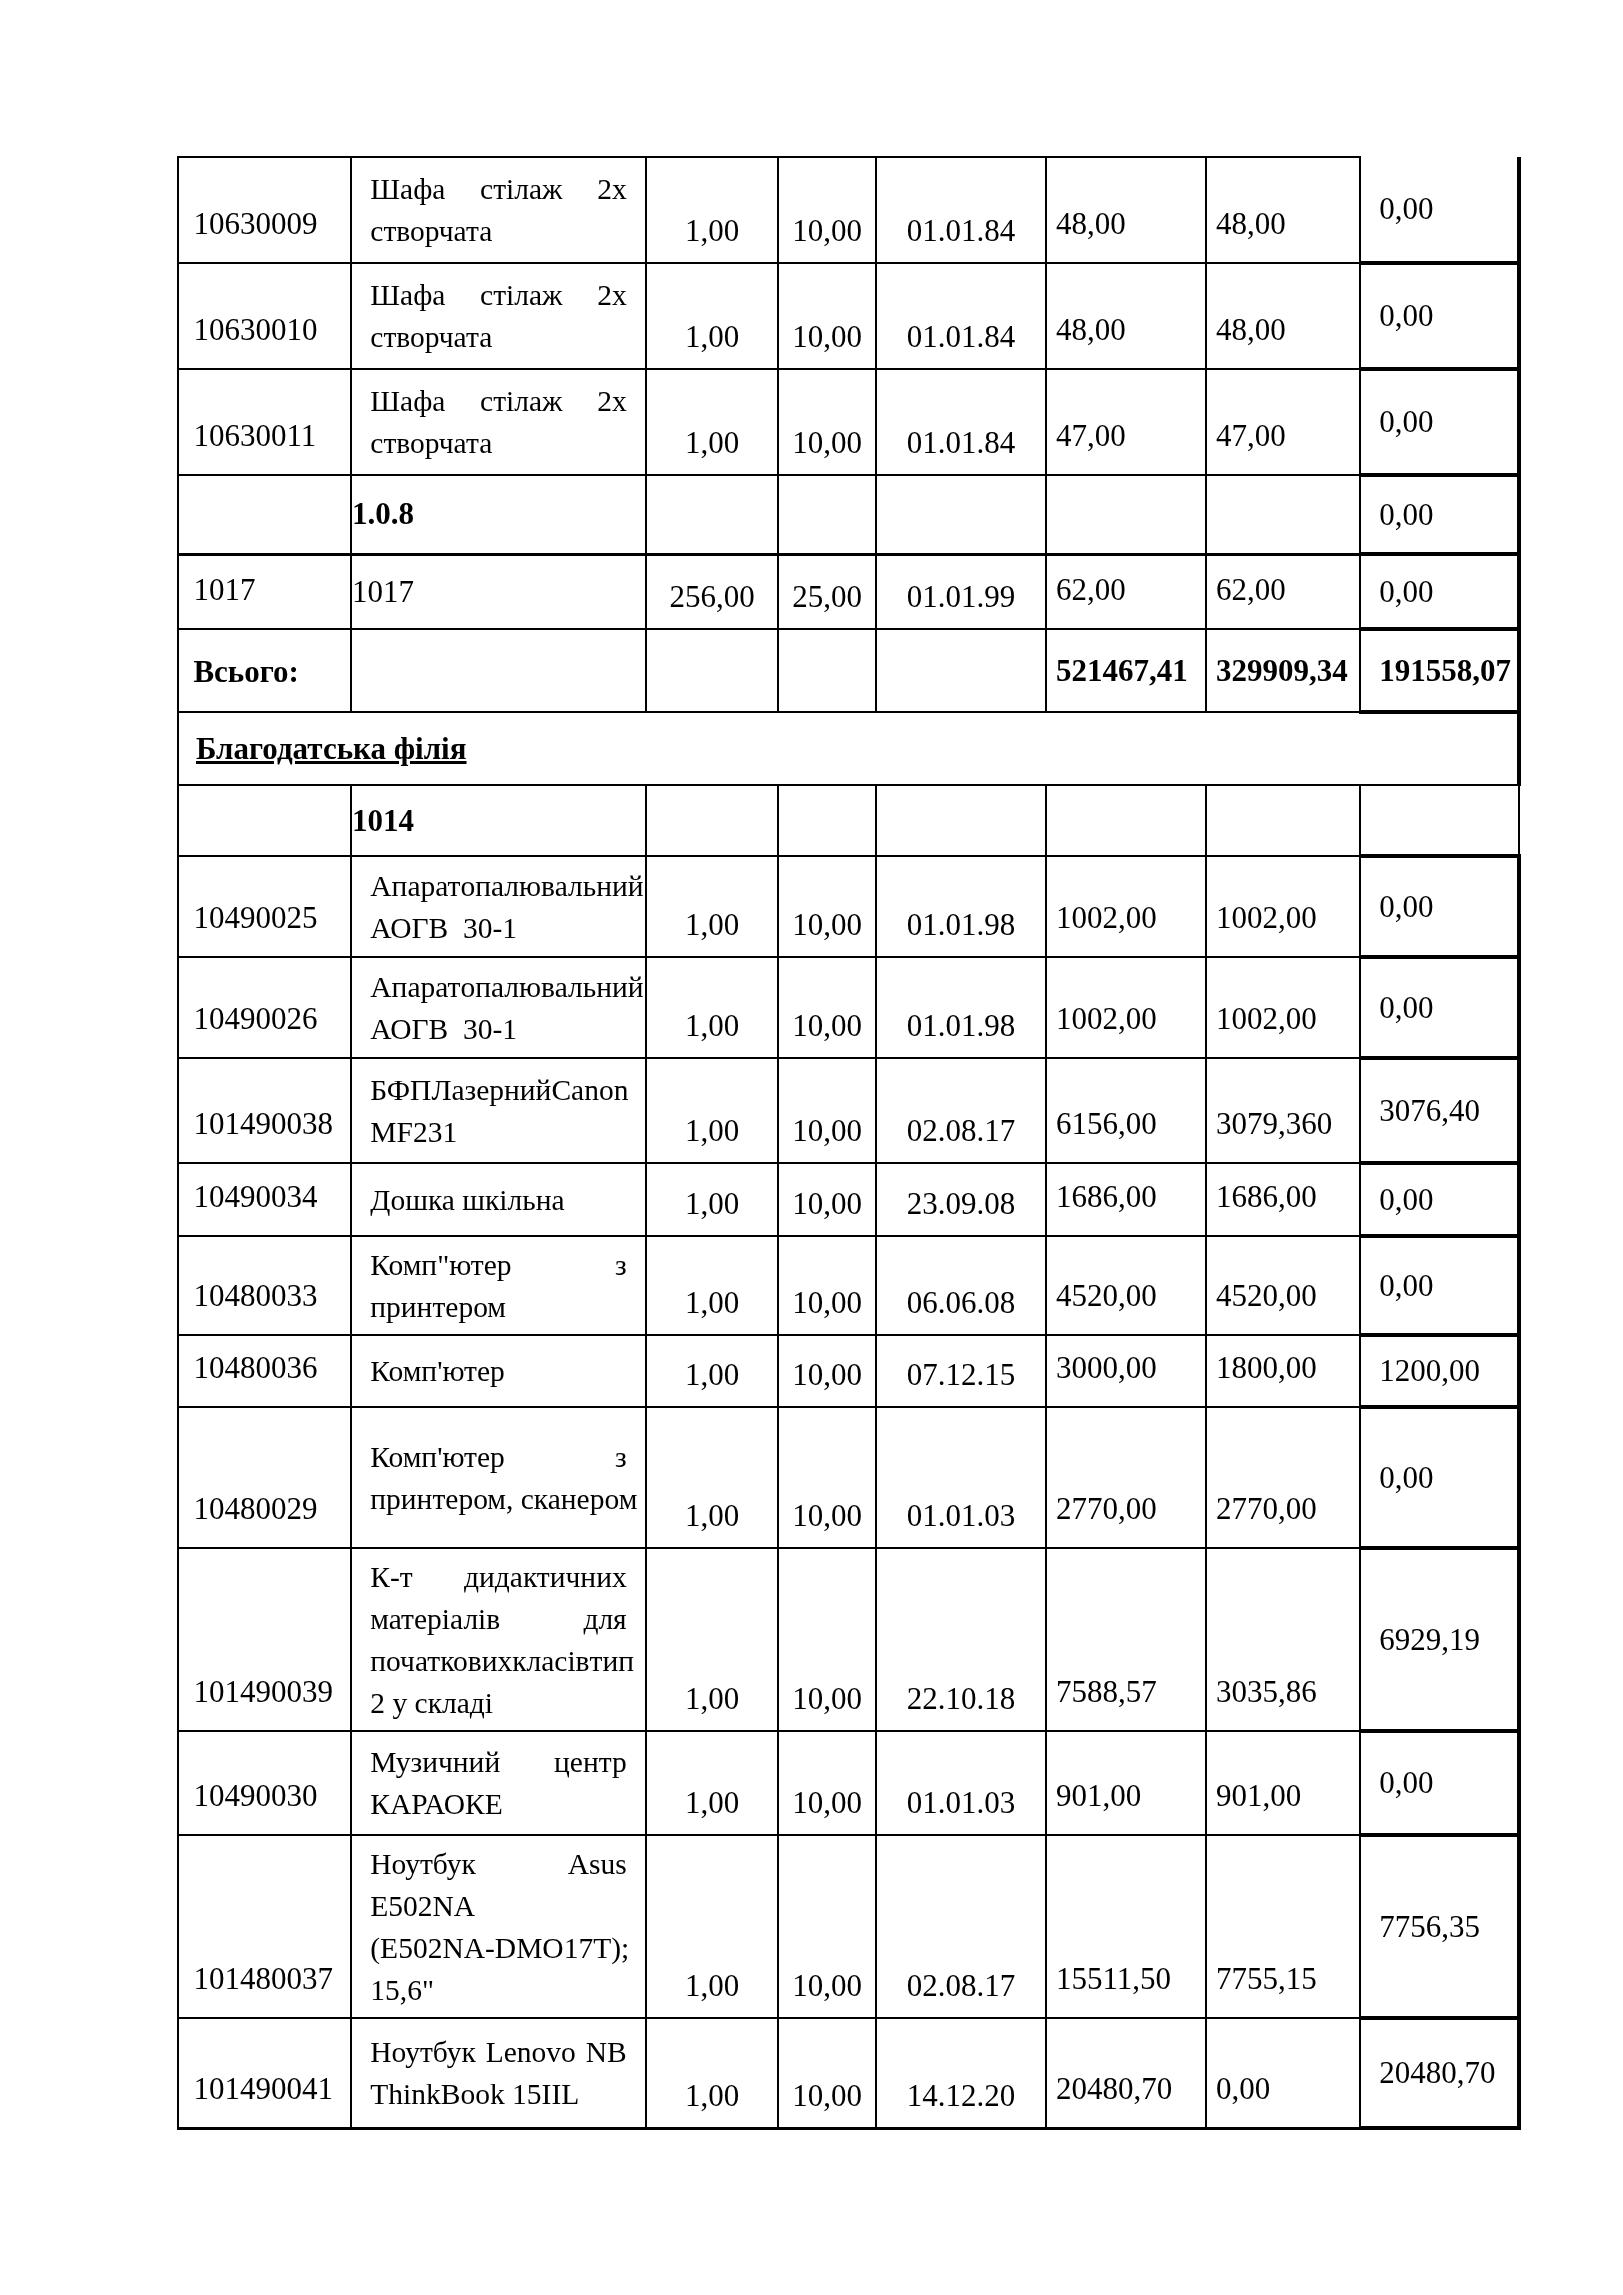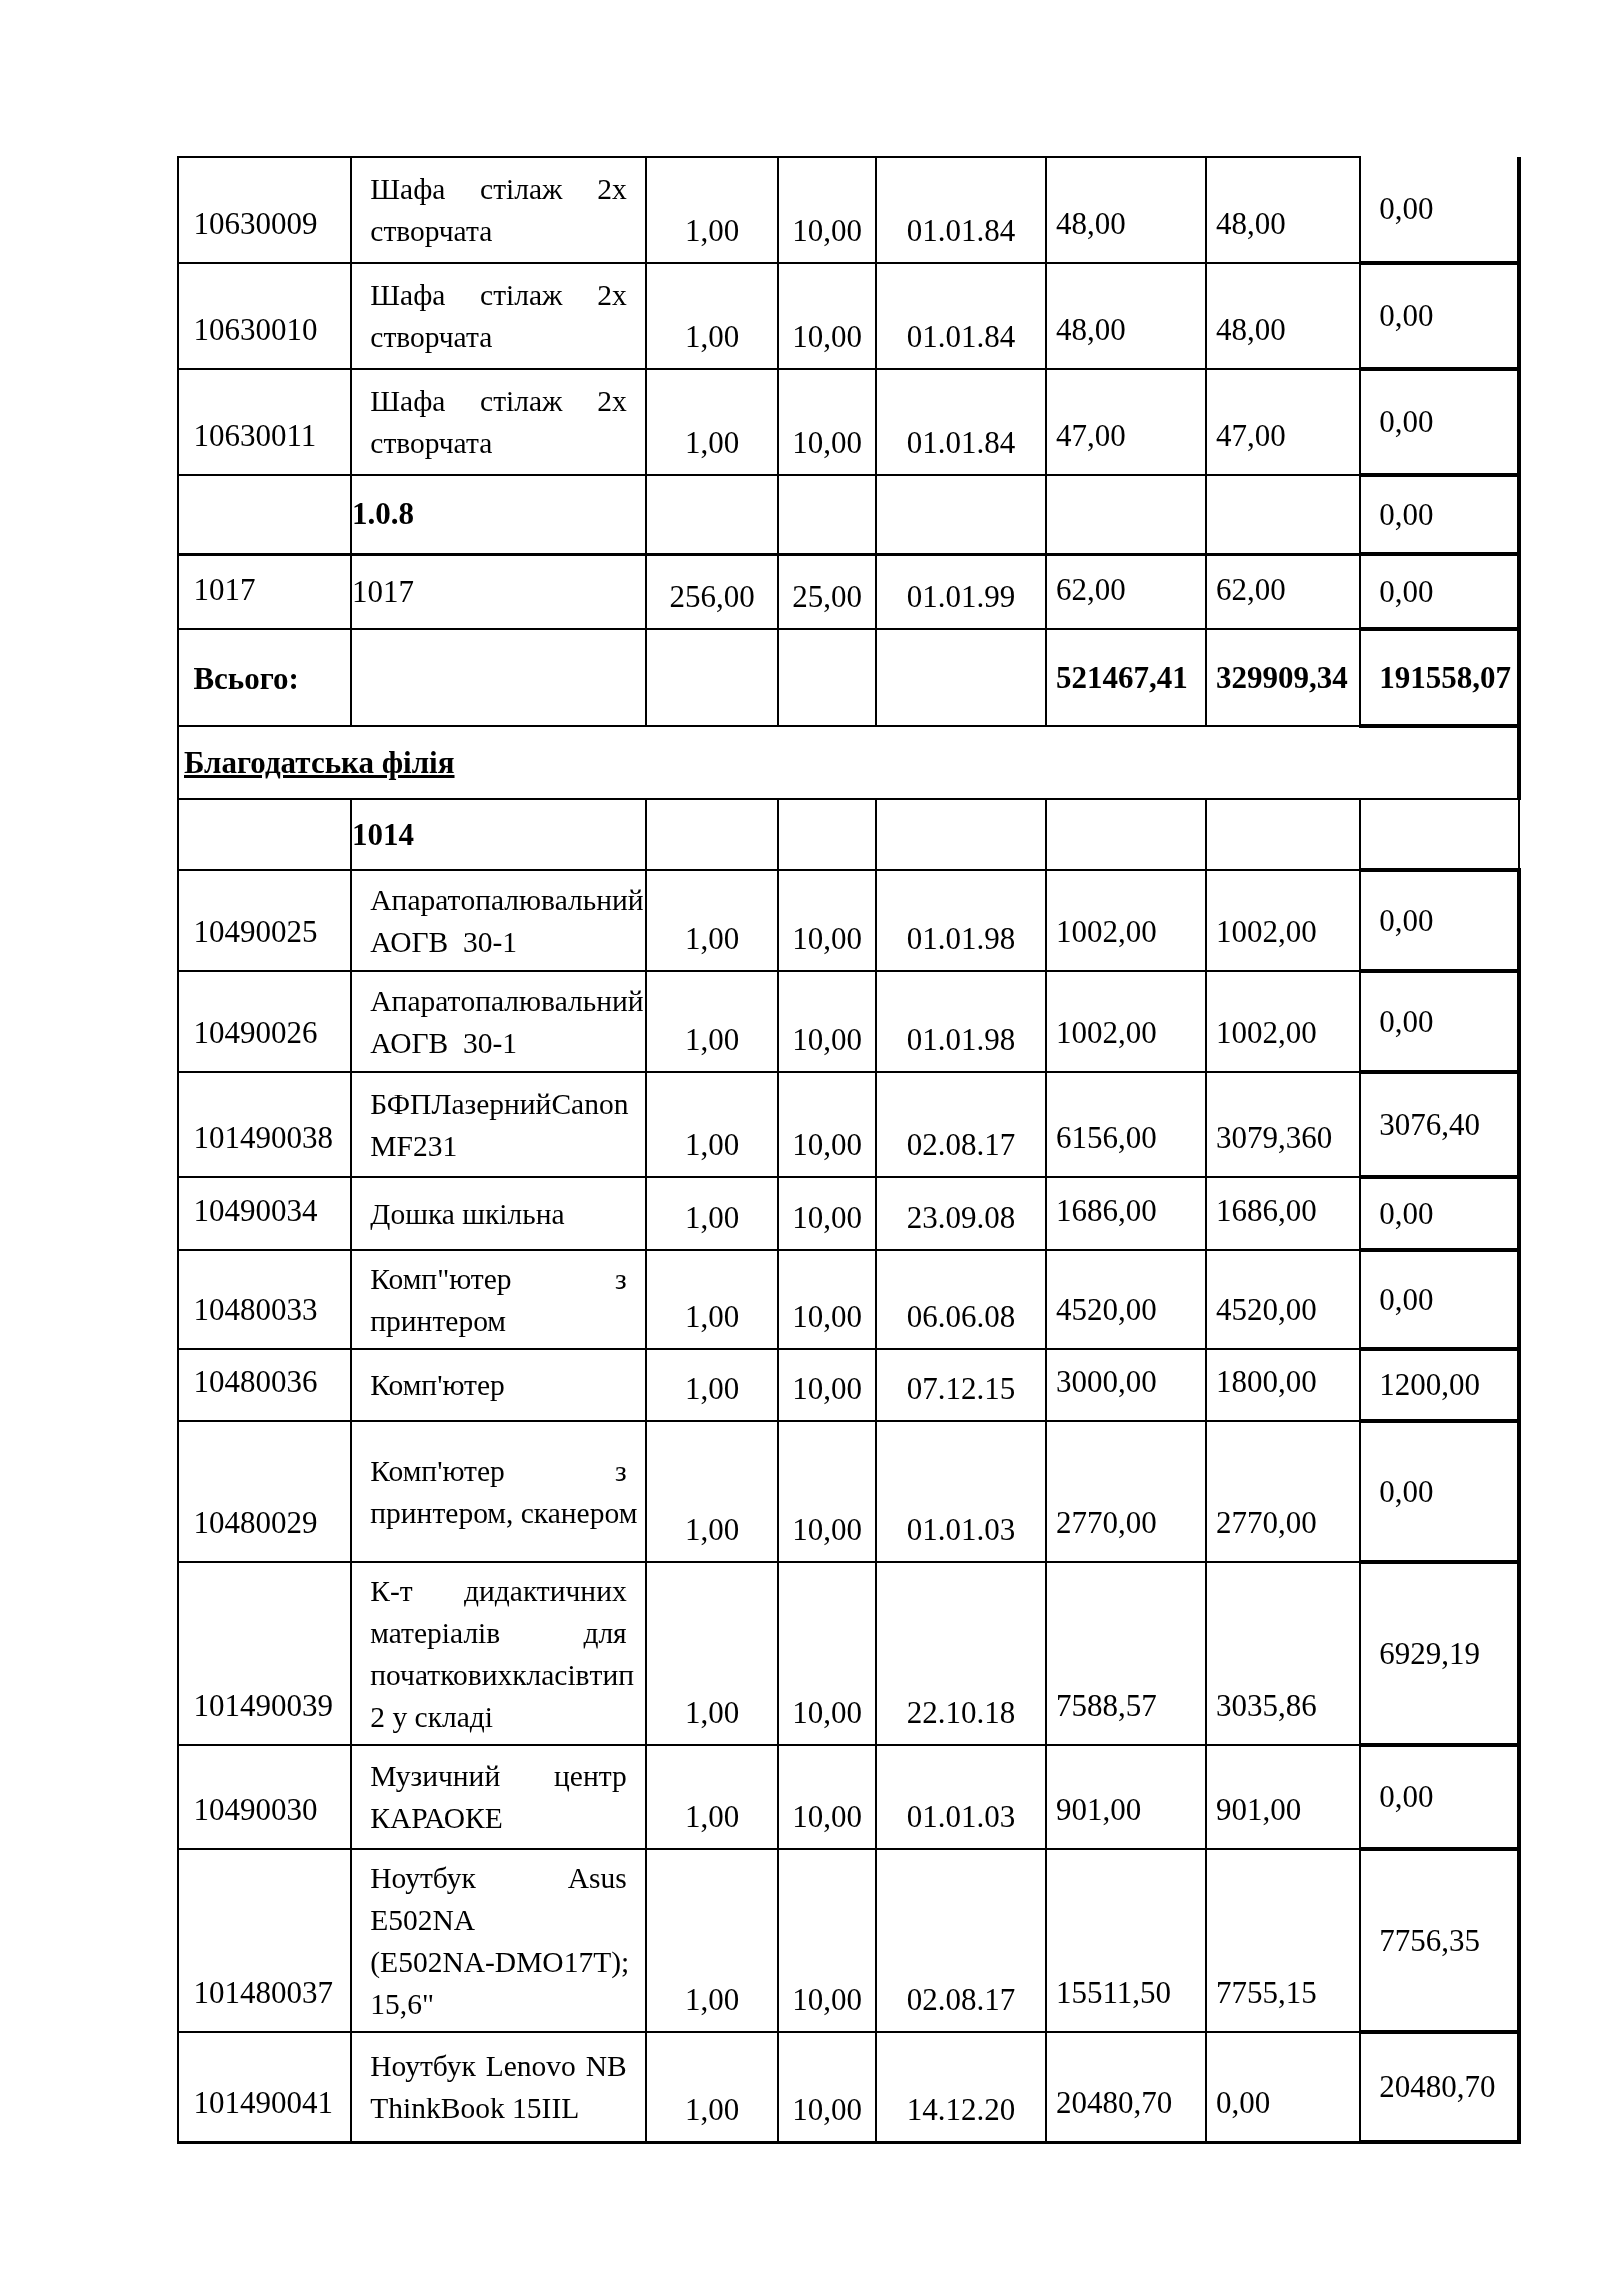--- a/index.html
+++ b/index.html
@@ -45,21 +45,21 @@
   td.code.normal{font-weight:normal;}
   
   tr.t-total td{font-weight:bold;vertical-align:middle;padding-bottom:0;}
   tr.t-total td.c1{padding-bottom:0;}
   
   td.section-cell{
     font-weight:bold;
     text-decoration:underline;
     text-align:left;
     vertical-align:middle;
-    padding-left:5px;
+    padding-left:17px;
     font-size:31px;
     border-right-width:4.6px;
   }
   
   .jline{display:flex;justify-content:space-between;width:100%;}
   .jline span{white-space:pre;}
   .lline{white-space:pre;text-align:left;}
 </style>
 </head>
 <body>
@@ -141,21 +141,21 @@
         <tr class="t-item hr" style="height: 75px;">
           <td class="c1">1017</td>
           <td class="c2 code normal">1017</td>
           <td class="c3">256,00</td>
           <td class="c4">25,00</td>
           <td class="c5">01.01.99</td>
           <td class="c6">62,00</td>
           <td class="c7">62,00</td>
           <td class="c8">0,00</td>
         </tr>
-        <tr class="t-total" style="height: 97px;">
+        <tr class="t-total" style="height: 83px;">
           <td class="c1">Всього:</td>
           <td class="c2"></td>
           <td class="c3"></td>
           <td class="c4"></td>
           <td class="c5"></td>
           <td class="c6">521467,41</td>
           <td class="c7">329909,34</td>
           <td class="c8">191558,07</td>
         </tr>
         <tr class="t-section" style="height: 73px;">

